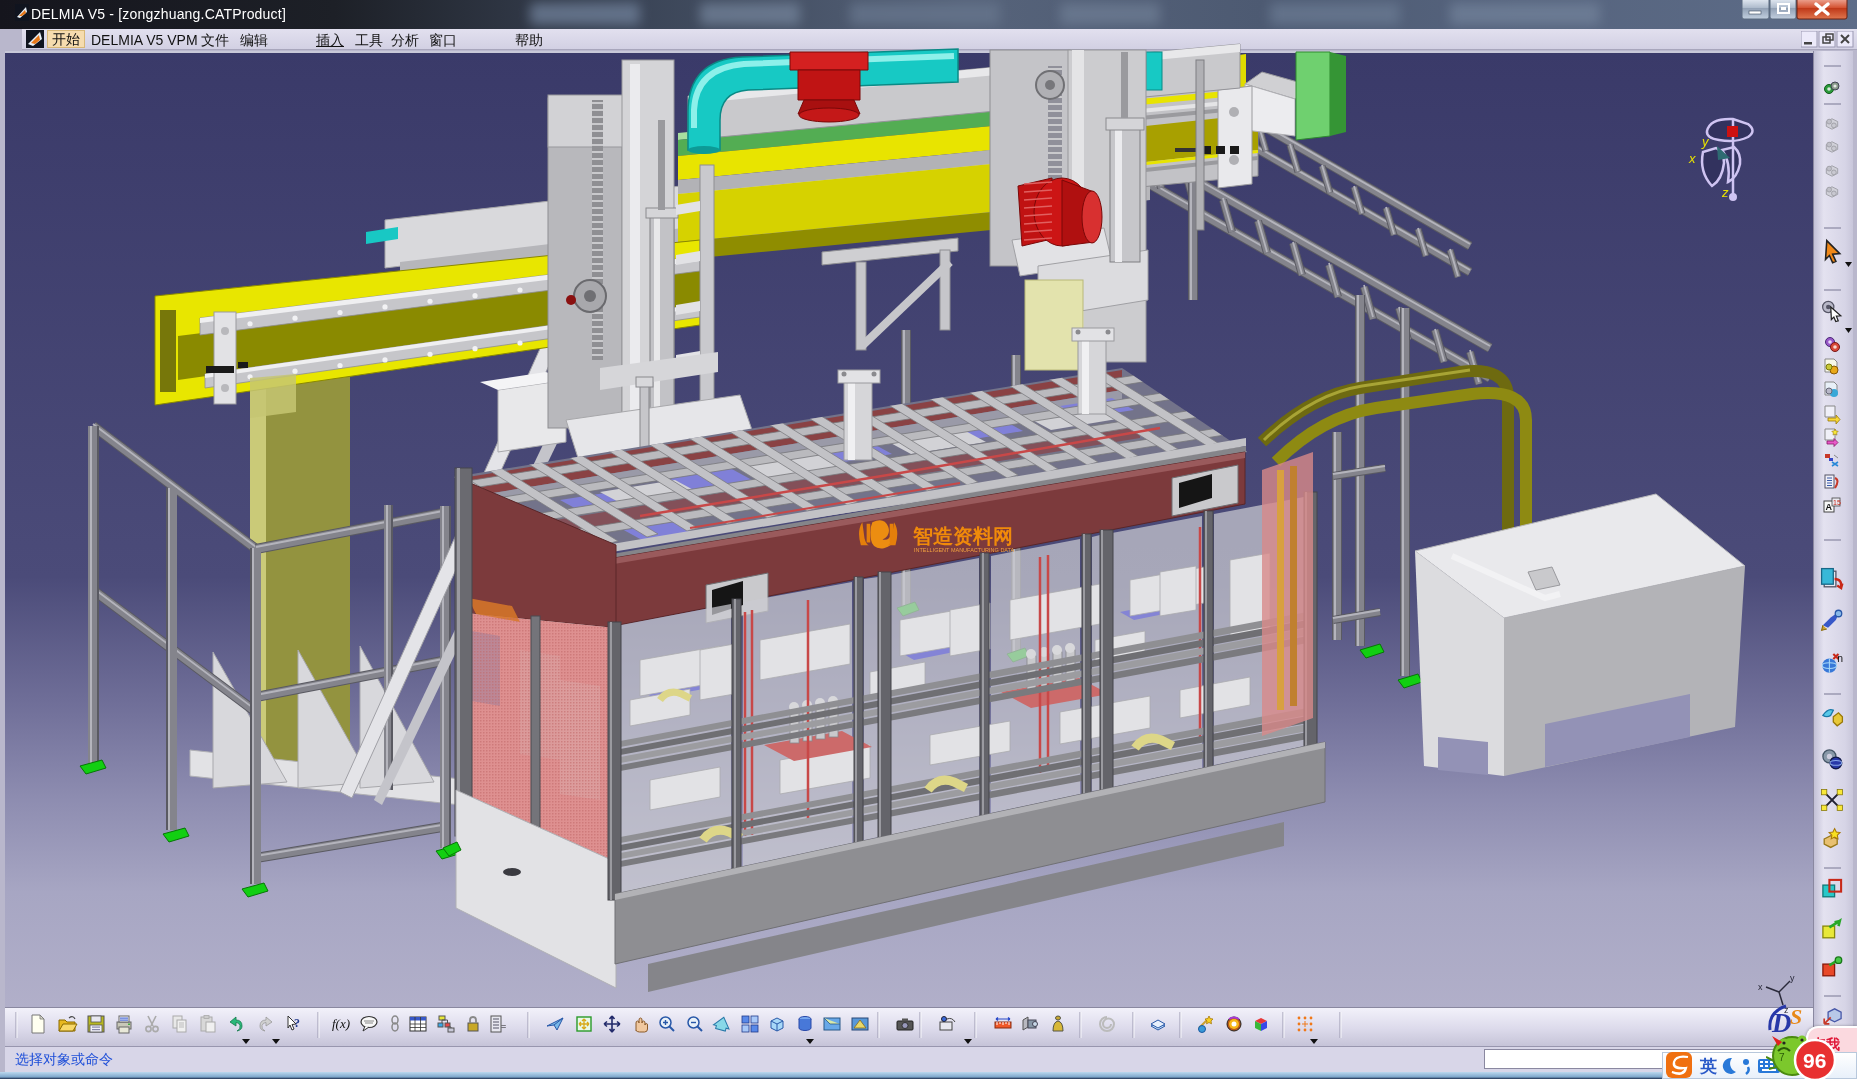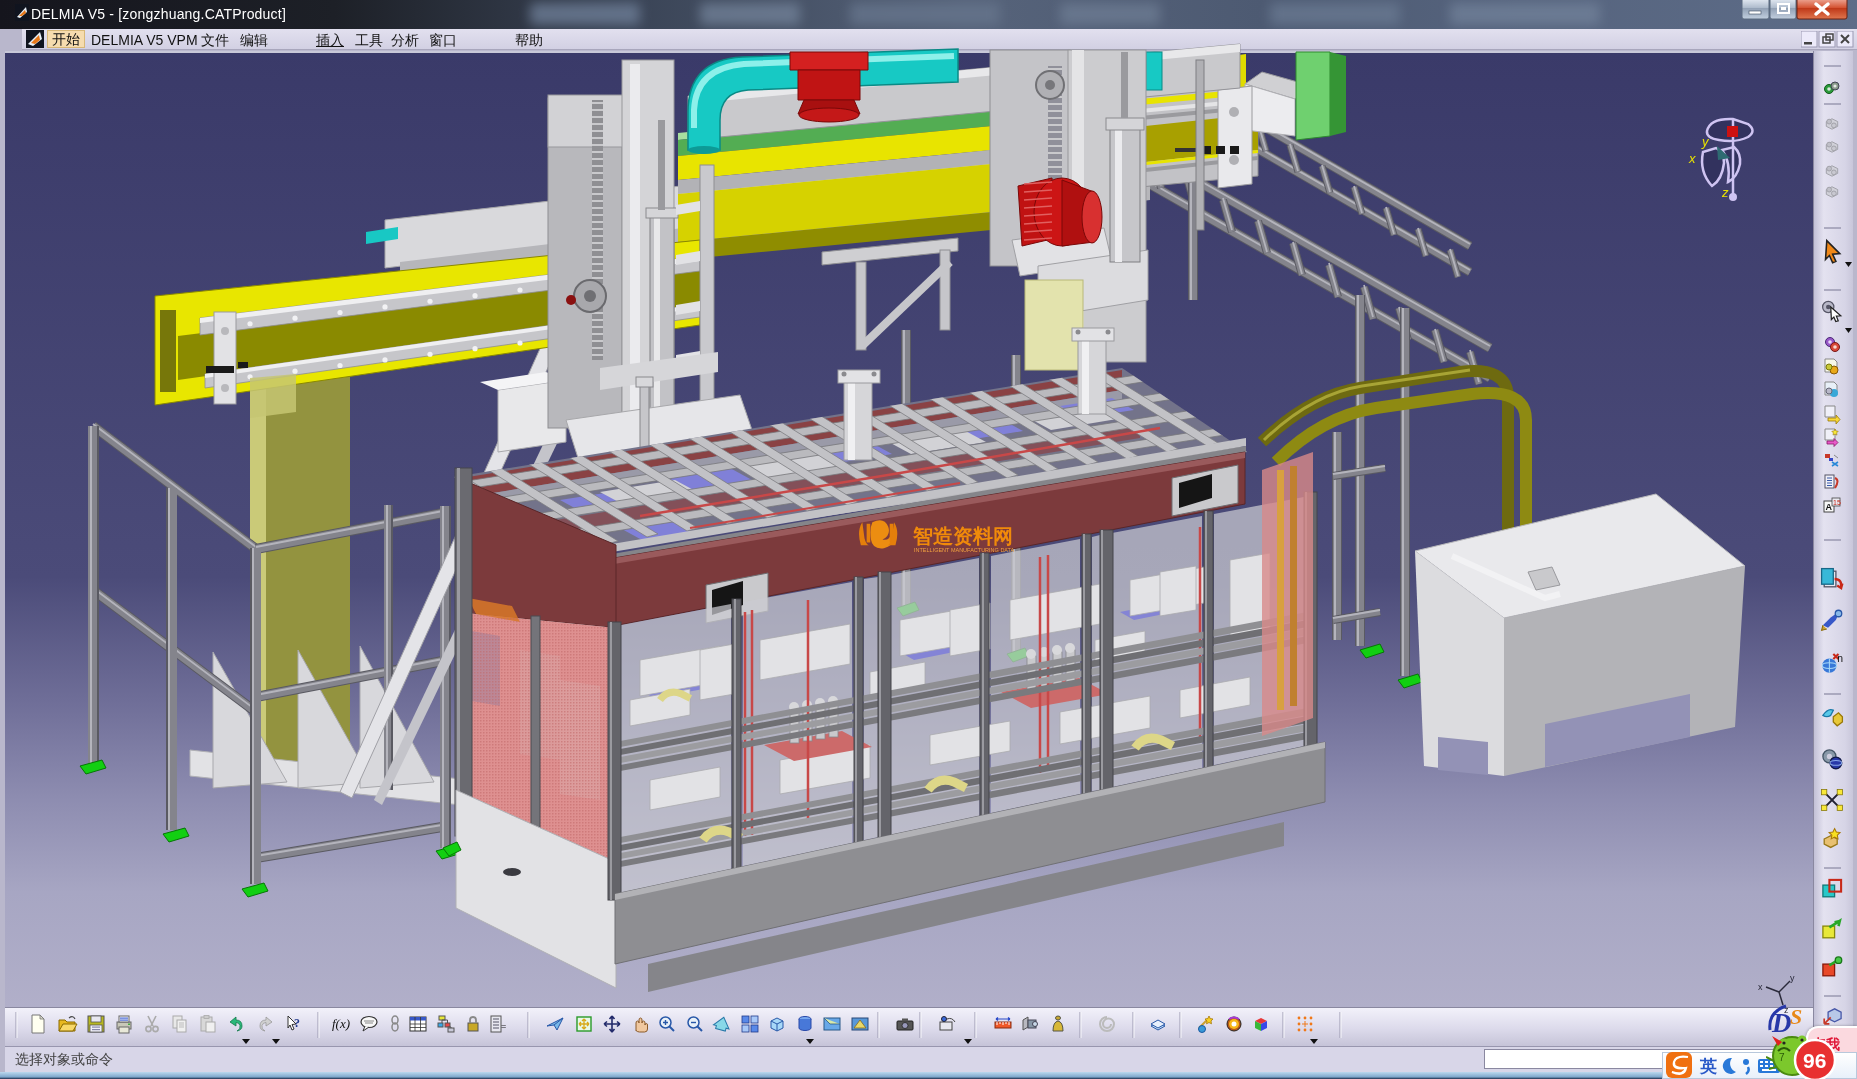--- a/index.html
+++ b/index.html
@@ -7,21 +7,21 @@
   background:linear-gradient(90deg,#15151d 0%,#1d2027 18%,#3a4456 34%,#56637a 52%,#4d5a72 68%,#56647e 82%,#5d6c88 100%); }
 #titlebar .blob { position:absolute; top:3px; height:22px; border-radius:4px; filter:blur(6px); }
 #title-text { position:absolute; left:31px; top:6px; color:#fff; font-size:14px; letter-spacing:0.2px;text-align:center; }
 #titleicon { position:absolute; left:15px; top:4px; width:14px; height:17px; }
 #menubar { position:absolute; left:22px; top:29px; width:1847px; height:21px; background:linear-gradient(180deg,#e2e0ef,#d2d0e3); border-bottom:1px solid #a8a6bc; }
 #appicon { position:absolute; left:4px; top:1px; width:18px; height:18px; }
 .menu { position:absolute; top:3px; font-size:14px; color:#111; }
 #scene { position:absolute; left:0; top:0; }
 #righttb { position:absolute; left:1813px; top:51px; width:40px; height:1021px; background:linear-gradient(90deg,#c2c0d6,#e4e2f0 25%,#d6d4e6 80%,#c8c6da); border-left:1px solid #8a88a0; }
 #bottb { position:absolute; left:5px; top:1007px; width:1808px; height:39px; background:linear-gradient(180deg,#f2f1fa 0%,#dcdaeb 55%,#c6c4d8 100%); border-top:1px solid #8a88a0; }
-#statusbar { position:absolute; left:5px; top:1046px; width:1808px; height:26px; background:#d8d6e8; border-top:1px solid #9896ae; font-size:14px; color:#404040; }
+#statusbar { position:absolute; left:5px; top:1046px; width:1808px; height:26px; background:#d8d6e8; border-top:1px solid #9896ae; font-size:14px; color:#1d4ed8; }
 #botedge { position:absolute; left:0; top:1072px; width:1857px; height:7px; background:linear-gradient(180deg,#bcd8ee,#7fa8cc 70%,#1c2c4c 100%); }
 </style></head><body>
 <div id="titlebar">
 <div class="blob" style="left:530px;width:110px;background:#6d7d96;opacity:.8"></div>
 <div class="blob" style="left:700px;width:100px;background:#77879e;opacity:.7"></div>
 <div class="blob" style="left:850px;width:150px;background:#66758c;opacity:.8"></div>
 <div class="blob" style="left:1060px;width:100px;background:#707f96;opacity:.7"></div>
 <div class="blob" style="left:1270px;width:130px;background:#6a7a92;opacity:.75"></div>
 <div class="blob" style="left:1450px;width:150px;background:#74849c;opacity:.7"></div>
 </div>

